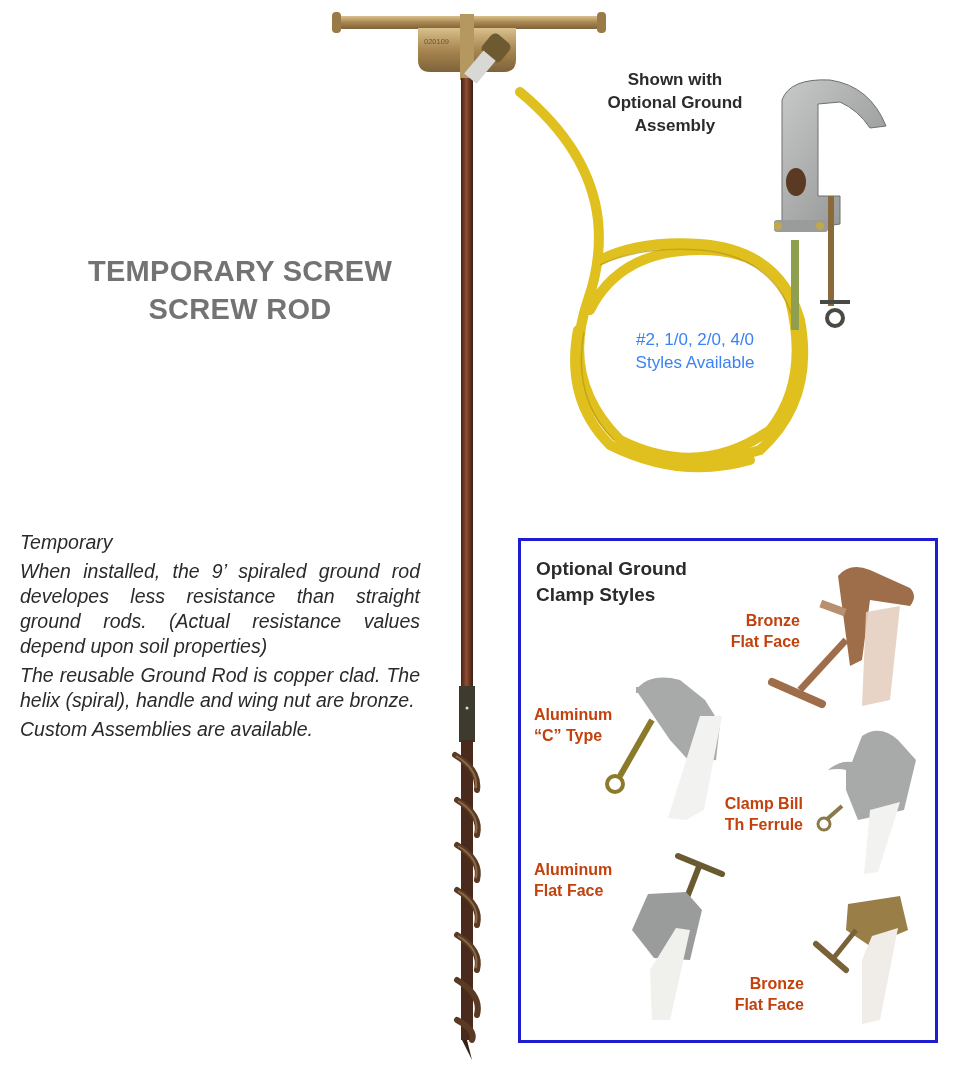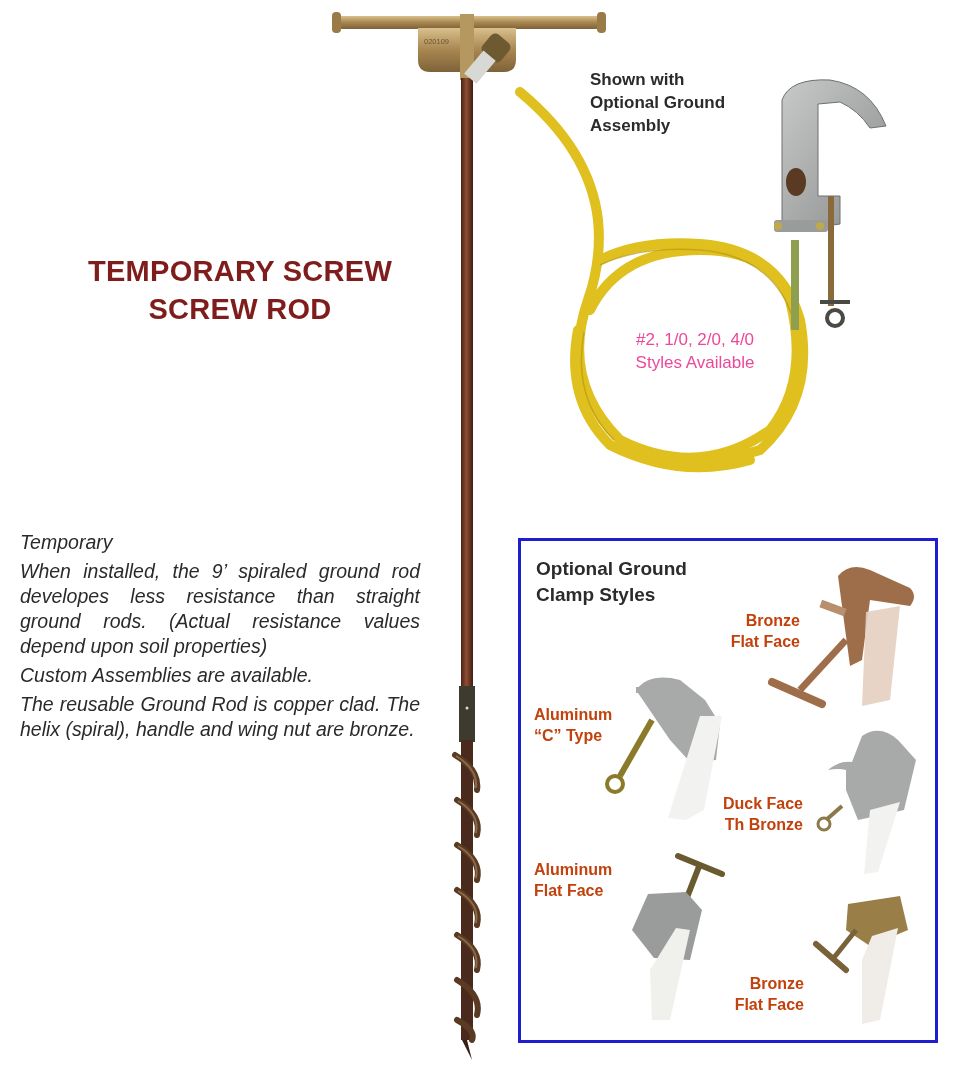--- a/index.html
+++ b/index.html
@@ -3,33 +3,33 @@
 <meta charset="utf-8">
 <style>
   html, body { margin:0; padding:0; background:#ffffff; }
   body { width:962px; height:1073px; position:relative; overflow:hidden;
          font-family:"Liberation Sans", sans-serif; color:#222; }
   .abs { position:absolute; }
 
   
   .title { left:40px; top:252px; width:400px; text-align:center;
            font-family:"Liberation Sans", sans-serif; font-weight:bold;
-           font-size:29px; line-height:38px; color:#7f1d1d; letter-spacing:0.3px; }
+           font-size:29px; line-height:38px; color:#737373; letter-spacing:0.3px; }
   .title span { display:block; }
 
   
   .body-copy { left:20px; top:530px; width:400px; font-size:19.5px; line-height:25px; color:#2a2a2a; }
   .body-copy p { margin:0 0 4px 0; text-align:justify; text-align-last:left;font-style:italic; }
   .body-copy .first-line { display:block; text-align:right; }
 
   
-  .callout-top { left:590px; top:68px; width:170px; text-align:left; font-weight:bold;
+  .callout-top { left:590px; top:68px; width:170px; text-align:center; font-weight:bold;
                  font-size:17px; line-height:23px; color:#2b2b2b; }
   .callout-cable { left:615px; top:328px; width:160px; text-align:center;
-                   font-size:17px; line-height:23px; color:#ec4899; }
+                   font-size:17px; line-height:23px; color:#3b82f6; }
 
   
   .clamp-box { left:518px; top:538px; width:414px; height:499px; border:3px solid #1e1ed0; }
   .box-title { left:536px; top:556px; font-weight:bold; font-size:19px; line-height:26px; color:#2b2b2b; }
   .clamp-label { font-weight:bold; font-size:16px; line-height:21px; color:#c2410c; }
   .lbl-right { text-align:right; }
 
   svg { position:absolute; overflow:visible; }
 </style>
 </head>
@@ -125,22 +125,22 @@
 <div class="abs callout-cable">
   <div>#2, 1/0, 2/0, 4/0</div>
   <div>Styles Available</div>
 </div>
 
 <div class="abs body-copy">
   <p>
     <span class="first-line">Temporary</span>
   </p>
   <p>When installed, the 9’ spiraled ground rod developes less resistance than straight ground rods. (Actual resistance values depend upon soil properties)</p>
+  <p>The reusable Ground Rod is copper clad. The helix (spiral), handle and wing nut are bronze.</p>
   <p>Custom Assemblies are available.</p>
-  <p>The reusable Ground Rod is copper clad. The helix (spiral), handle and wing nut are bronze.</p>
 </div>
 
 <div class="abs clamp-box"></div>
 <div class="abs box-title">
   <div>Optional Ground</div>
   <div>Clamp Styles</div>
 </div>
 
 <svg width="962" height="1073" style="left:0;top:0;">
 
@@ -184,22 +184,22 @@
 
 <div class="abs clamp-label lbl-right" style="left:700px;top:610px;width:100px;">
   <div>Bronze</div>
   <div>Flat Face</div>
 </div>
 <div class="abs clamp-label" style="left:534px;top:704px;width:100px;">
   <div>Aluminum</div>
   <div>“C” Type</div>
 </div>
 <div class="abs clamp-label lbl-right" style="left:700px;top:793px;width:103px;">
-  <div>Duck Face</div>
-  <div>Th Bronze</div>
+  <div>Clamp Bill</div>
+  <div>Th Ferrule</div>
 </div>
 <div class="abs clamp-label" style="left:534px;top:859px;width:100px;">
   <div>Aluminum</div>
   <div>Flat Face</div>
 </div>
 <div class="abs clamp-label lbl-right" style="left:704px;top:973px;width:100px;">
   <div>Bronze</div>
   <div>Flat Face</div>
 </div>
 

